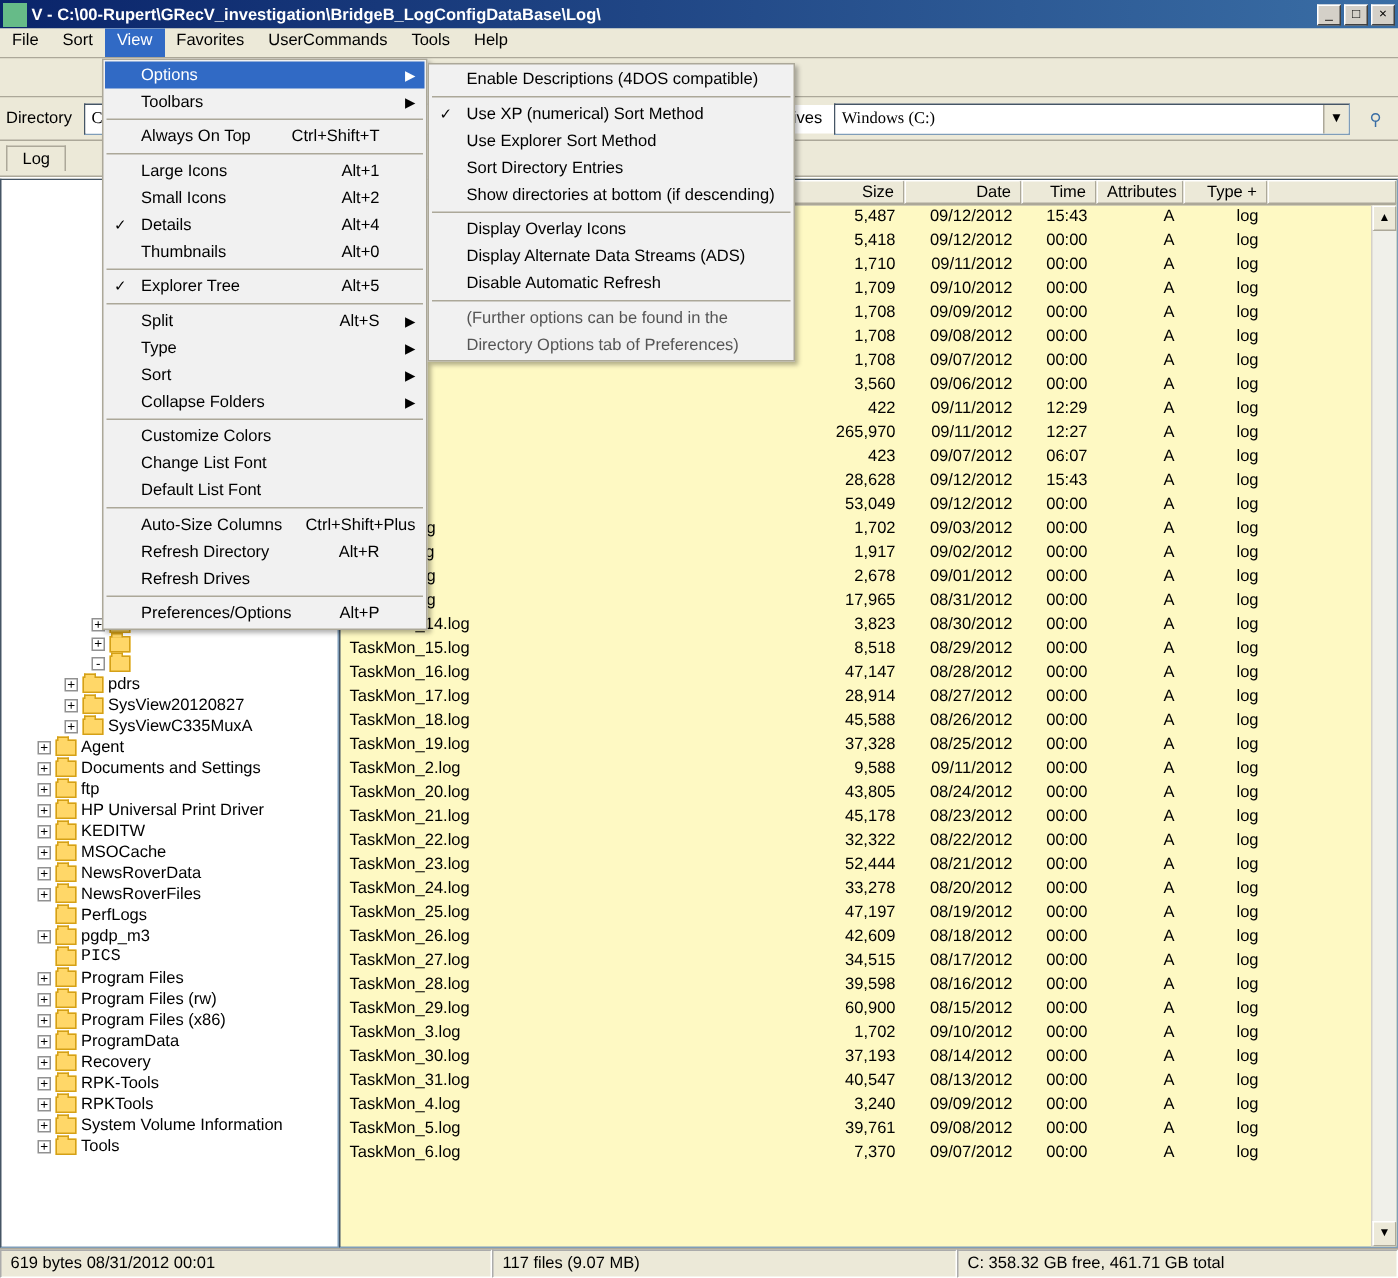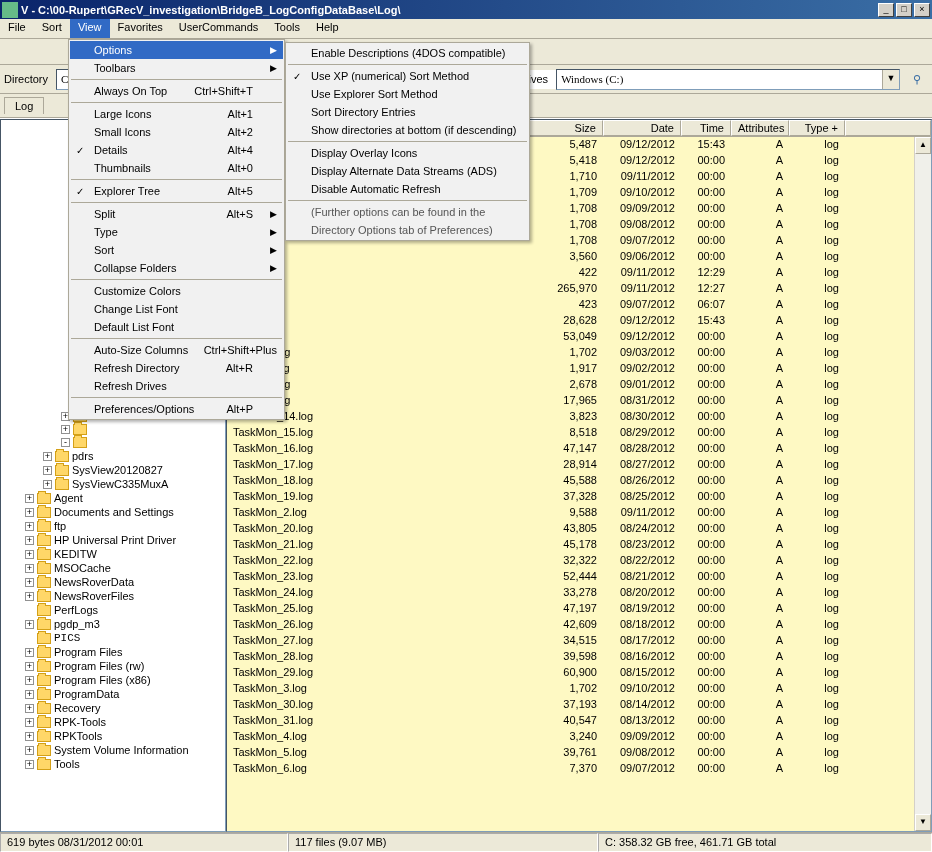--- a/index.html
+++ b/index.html
@@ -628,21 +628,21 @@
         </div>
         <div class="scroll-track">
         <div class="scroll-btn">▲</div>
         <div class="scroll-btn down">▼</div>
       </div>
     </div>
   </div>
 </div>
 
 <div class="statusbar">
-  <div class="status-cell" style="width:288px">619 bytes   08/31/2012 00:01</div>
+  <div class="status-cell" style="width:328px">619 bytes   08/31/2012 00:01</div>
   <div class="status-cell" style="width:310px">117 files (9.07 MB)</div>
   <div class="status-cell" style="flex:1">C: 358.32 GB free, 461.71 GB total</div>
 </div>
 
 <div class="dropdown" style="left:68px; top:39px; width:217px;">
   <div class="dd-item highlight">
       <span>Options</span>
       <span class="arrow">▶</span>
     </div>
   <div class="dd-item">

